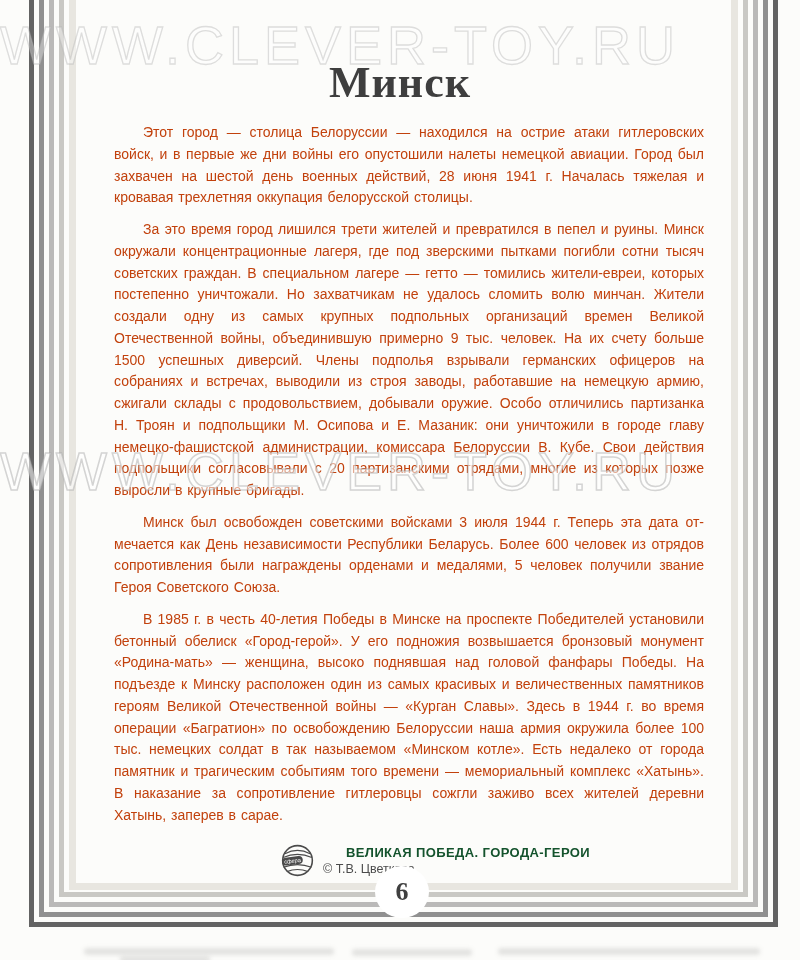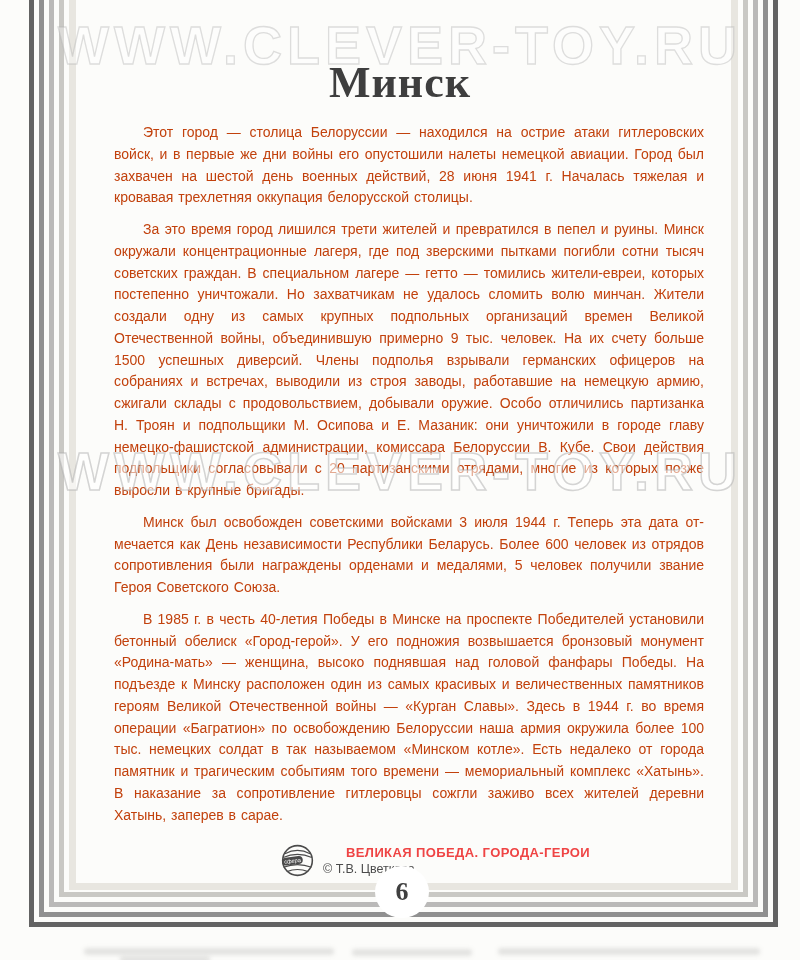--- a/index.html
+++ b/index.html
@@ -23,33 +23,33 @@
   }
   .article{
     position:absolute;left:104px;top:112px;width:610px;z-index:1;
   }
   .article p{
     margin:10px;text-indent:29px;text-align:justify;
     font-size:14px;line-height:21.75px;color:#c2410c;
     word-spacing:1px;hyphens:manual;
   }
   .watermark{
-    position:absolute;left:0;width:800px;text-align:center;white-space:nowrap;
-    font-weight:700;font-size:54px;letter-spacing:5px;z-index:3;
+    position:absolute;left:0;width:800px;white-space:nowrap;
+    font-weight:400;font-size:54px;letter-spacing:5px;z-index:3;
     color:rgba(255,255,255,0.55);
     -webkit-text-stroke:1.5px rgba(172,172,172,0.5);
     pointer-events:none;
   }
   .wm-top{top:14px;color:rgba(255,255,255,0.35);-webkit-text-stroke:1.3px rgba(178,178,178,0.42);}
   .wm-mid{top:440px;}
   .footer{
     position:absolute;left:281px;top:844px;display:flex;align-items:center;gap:9px;z-index:2;
   }
   .footer .lines{display:flex;flex-direction:column;}
-  .series-title{font-weight:700;font-size:13px;color:#ef4444;letter-spacing:0.4px;padding-left:23px;}
+  .series-title{font-weight:700;font-size:13px;color:#14532d;letter-spacing:0.4px;padding-left:23px;}
   .copyright{font-size:12.5px;color:#4b4b4b;margin-top:2px;}
   .page-badge{
     position:absolute;left:375px;top:866px;width:54px;height:52px;z-index:5;
     background:#ffffff;border-radius:50%;
     display:flex;align-items:center;justify-content:center;
     font-family:"Liberation Serif",serif;font-weight:700;font-size:26px;color:#3f3f3f;
   }
   .smudge{
     position:absolute;height:7px;background:#c4c4c2;opacity:.45;
     filter:blur(2px);border-radius:3px;z-index:0;

